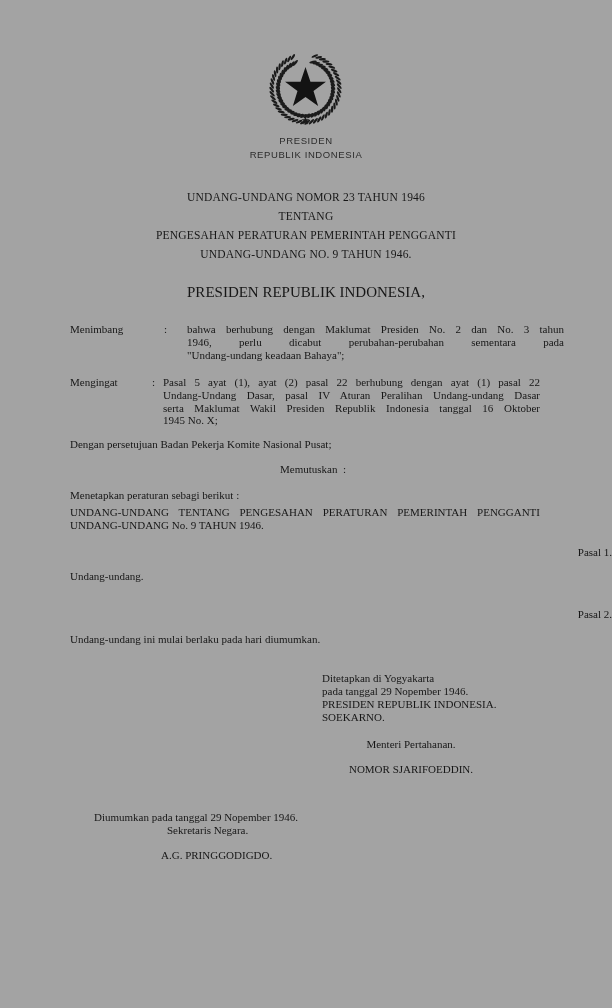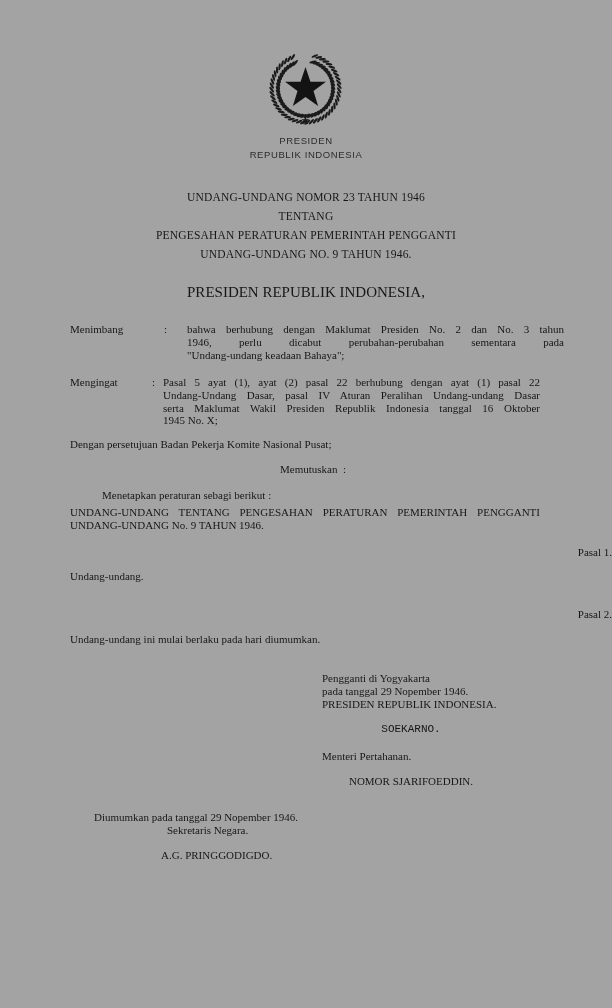--- a/index.html
+++ b/index.html
@@ -44,33 +44,33 @@
   .cons-1 { top: 376px; }
   .c-label { width: 82px; flex: 0 0 82px; }
   .c-colon { width: 11px; flex: 0 0 11px; }
   .c-text  { width: 377px; flex: 0 0 377px; }
 
   .jline { text-align: justify; text-align-last: justify; height: 12.8px; overflow: hidden; }
   .pline { text-align: left; height: 12.8px; overflow: hidden; }
 
   .agreement   { left: 70px; top: 438px; width: 500px; line-height: 12.8px; }
   .memutuskan  { left: 0; top: 463px; width: 612px; text-align: center; text-indent: 14px; white-space: pre; line-height: 12.8px; }
-  .menetapkan  { left: 70px; top: 489px; width: 500px; line-height: 12.8px; margin-left: 32px; }
+  .menetapkan  { left: 70px; top: 489px; width: 500px; line-height: 12.8px; }
   .decree      { left: 70px; top: 506px; width: 470px; line-height: 12.8px; }
 
   .pasal-h   { left: 0; width: 612px; text-align: right; line-height: 12.8px; }
   .pasal1-h  { top: 546px; }
   .pasal1-p  { left: 70px; top: 570px; width: 470px; line-height: 12.8px; }
   .pasal2-h  { top: 608px; }
   .pasal2-p  { left: 70px; top: 633px; width: 470px; line-height: 12.8px; }
 
   
   .signature { left: 322px; top: 672px; width: 178px; line-height: 13px; }
-  .sig-name        { margin-top: 12px; text-align: center; font-family: Liberation Mono, monospace; }
-  .sig-counter-off { margin-top: 14px; text-align: left; }
+  .sig-name        { margin-top: 0; text-align: left; }
+  .sig-counter-off { margin-top: 14px; text-align: center; }
   .sig-counter-nm  { margin-top: 12px; text-align: center; }
 
   
   .promulgation { left: 70px; top: 811px; width: 320px; line-height: 13px; margin-left: 24px; }
   .prom-line2 { padding-left: 73px; }
   .prom-name  { padding-left: 67px; margin-top: 12px; }
 </style>
 </head>
 <body>
 
@@ -229,21 +229,21 @@
   <div class="abs pasal1-p">
     <div class="pline">Undang-undang.</div>
   </div>
 
   <div class="abs pasal-h pasal2-h">Pasal 2.</div>
   <div class="abs pasal2-p">
     <div class="pline">Undang-undang ini mulai berlaku pada hari diumumkan.</div>
   </div>
 
   <div class="abs signature">
-    <div>Pengganti di Yogyakarta</div>
+    <div>Ditetapkan di Yogyakarta</div>
     <div>pada tanggal 29 Nopember 1946.</div>
     <div>PRESIDEN REPUBLIK INDONESIA.</div>
     <div class="sig-name">SOEKARNO.</div>
     <div class="sig-counter-off">Menteri Pertahanan.</div>
     <div class="sig-counter-nm">NOMOR SJARIFOEDDIN.</div>
   </div>
 
   <div class="abs promulgation">
     <div>Diumumkan pada tanggal 29 Nopember 1946.</div>
     <div class="prom-line2">Sekretaris Negara.</div>

